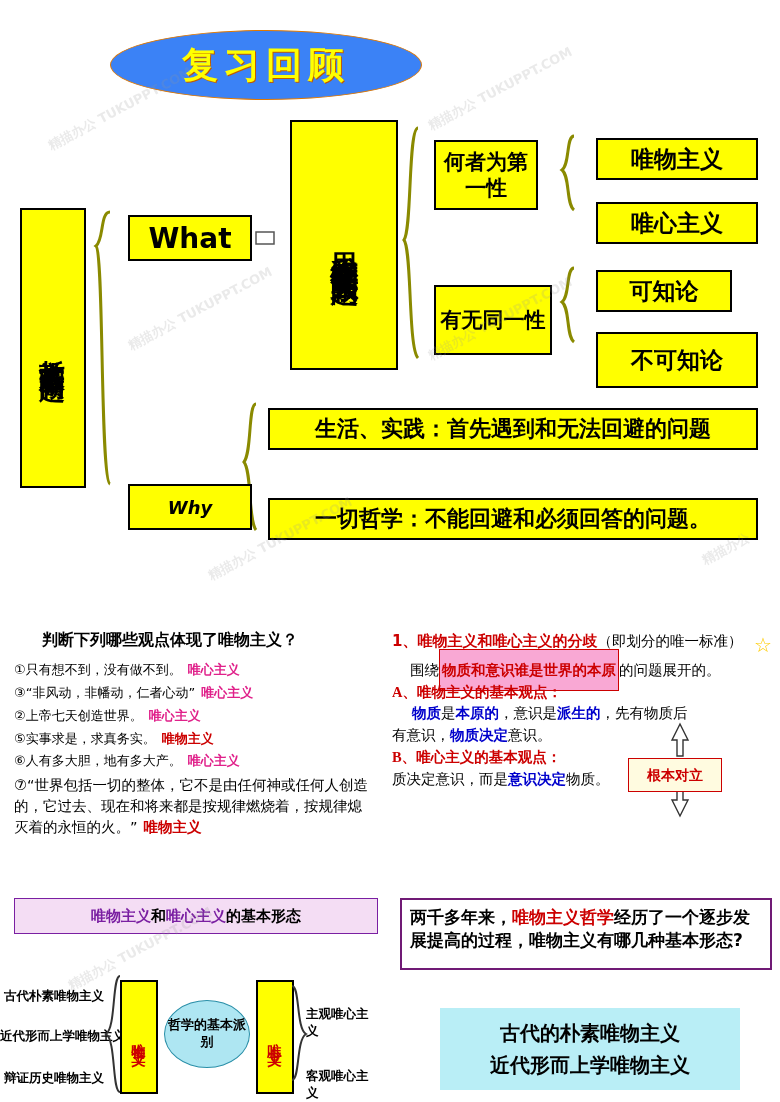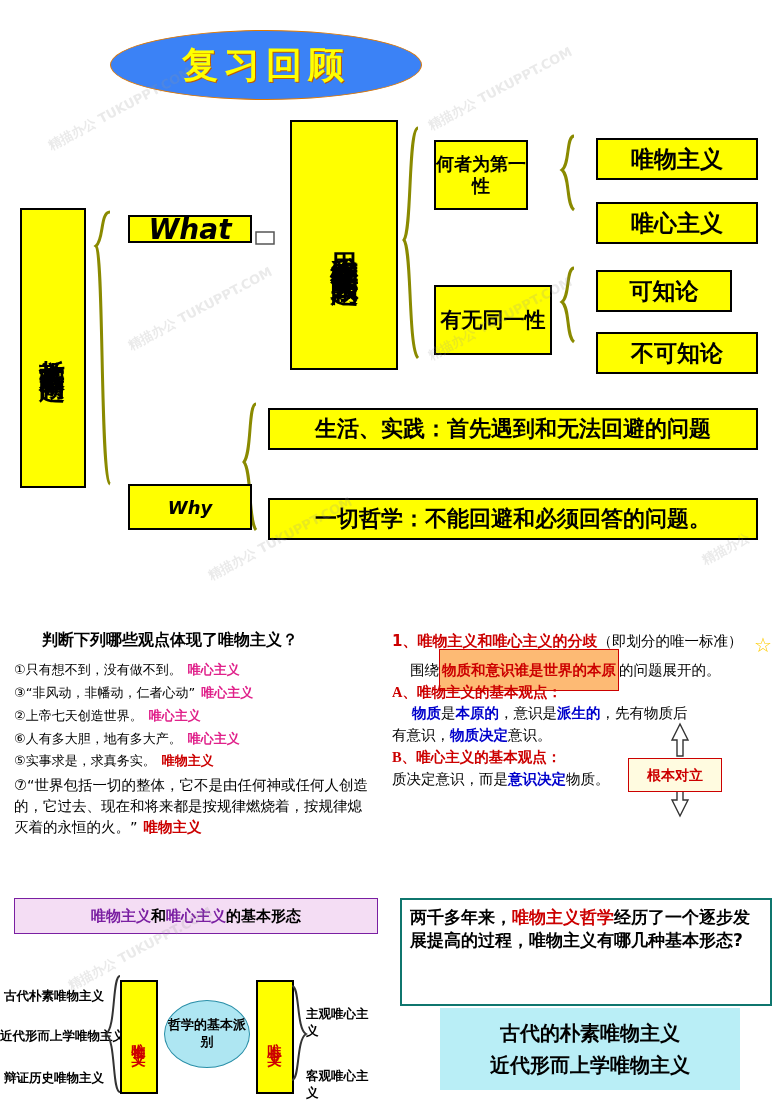--- a/index.html
+++ b/index.html
@@ -30,45 +30,45 @@
     text-align:center;font-weight:bold;color:#000;
     box-sizing:border-box;
   }
   .vtext{
     writing-mode:vertical-rl;
     text-orientation:upright;
     letter-spacing:3px;
   }
   
   #box-main{left:20px;top:208px;width:66px;height:280px;font-size:26px;}
-  #box-what{left:128px;top:215px;width:124px;height:28px;font-size:28px;font-style:italic;}
+  #box-what{left:128px;top:215px;width:124px;height:46px;font-size:28px;}
   #box-why{left:128px;top:440px;width:124px;height:46px;font-size:18px;font-style:italic;margin-top:44px;}
   #box-relation{left:290px;top:120px;width:108px;height:250px;font-size:28px;}
-  #box-q1{left:434px;top:140px;width:94px;height:70px;font-size:18px;line-height:1.25;flex-direction:column;}
+  #box-q1{left:434px;top:140px;width:104px;height:70px;font-size:21px;line-height:1.25;flex-direction:column;}
   #box-q2{left:434px;top:285px;width:118px;height:70px;font-size:21px;line-height:1.25;flex-direction:column;}
   #box-a1{left:596px;top:138px;width:162px;height:42px;font-size:23px;}
   #box-a2{left:596px;top:202px;width:162px;height:42px;font-size:23px;}
   #box-a3{left:596px;top:270px;width:136px;height:42px;font-size:23px;}
-  #box-a4{left:596px;top:332px;width:162px;height:42px;font-size:23px;}
+  #box-a4{left:596px;top:332px;width:162px;height:56px;font-size:23px;}
   #box-why1{left:268px;top:408px;width:490px;height:42px;font-size:22px;}
   #box-why2{left:268px;top:498px;width:490px;height:42px;font-size:22px;}
   
   #diagram-svg{left:0;top:0;width:780px;height:580px;pointer-events:none;}
   
   .mid-left{left:14px;top:630px;width:360px;}
   .qline{font-size:16px;font-weight:bold;color:#000;margin:0 0 10px 28px;}
   .opt{font-size:13px;color:#000;margin:0 0 4px 0;line-height:1.45;position:relative;}
   .opt .ans{font-weight:bold;margin-left:6px;}
   .ans.red{color:#cc0000;}
   .ans.pink{color:#e0218a;}
   .wrapline{font-size:14.5px;line-height:1.45;}
   
   .mid-right{left:392px;top:630px;width:380px;font-size:14.5px;line-height:1.5;}
   .rtitle{font-weight:bold;color:#cc0000;font-size:15px;}
-  .hl-box{border:1px solid #cc0000;background:#fdba74;padding:12px 2px;font-family:Liberation Serif, serif;}
+  .hl-box{border:1px solid #cc0000;background:#f9a8d4;padding:12px 2px;font-family:Liberation Serif, serif;}
   .blue{color:#0000cc;font-weight:bold;}
   .red{color:#cc0000;font-weight:bold;}
   .sect{font-family:Liberation Serif, serif;}
   #star{position:absolute;right:0;top:0;color:#ffcc00;font-size:20px;}
   #oppose-box{
     position:absolute;left:236px;top:128px;width:92px;height:32px;
     border:1px solid #cc0000;background:#fffbe0;
     display:flex;align-items:center;justify-content:center;
     font-size:14px;font-weight:bold;color:#cc0000;
   }
@@ -94,22 +94,22 @@
     display:flex;align-items:center;justify-content:center;
     font-size:14px;font-weight:bold;color:#cc0000;
   }
   #center-ellipse{
     position:absolute;left:164px;top:50px;width:84px;height:66px;
     background:#aee6f2;border:1px solid #2a8fa8;border-radius:50%;
     display:flex;align-items:center;justify-content:center;text-align:center;
     font-size:13px;font-weight:bold;color:#000;line-height:1.3;
   }
   #question-box{
-    left:400px;top:898px;width:372px;height:108px;
-    border:2px solid #0f766e;background:#ffffff;
+    left:400px;top:898px;width:372px;height:72px;
+    border:2px solid #701a75;background:#ffffff;
     padding:6px 8px;box-sizing:border-box;
     font-size:17px;font-weight:bold;line-height:1.35;color:#000;
   }
   #answer-box{
     left:440px;top:1008px;width:300px;height:82px;
     background:#b9eef6;
     display:flex;flex-direction:column;align-items:center;justify-content:center;
     font-size:20px;font-weight:bold;color:#000;line-height:1.6;
   }
   
@@ -160,24 +160,24 @@
   <div class="opt">
     <span>①</span><span>只有想不到，没有做不到。</span><span class="ans pink">唯心主义</span>
   </div>
   <div class="opt">
     <span>③</span><span>“非风动，非幡动，仁者心动”</span><span class="ans pink">唯心主义</span>
   </div>
   <div class="opt">
     <span>②</span><span>上帝七天创造世界。</span><span class="ans pink">唯心主义</span>
   </div>
   <div class="opt">
+    <span>⑤</span><span>实事求是，求真务实。</span><span class="ans red">唯物主义</span>
+  </div>
+  <div class="opt">
     <span>⑥</span><span>人有多大胆，地有多大产。</span><span class="ans pink">唯心主义</span>
-  </div>
-  <div class="opt">
-    <span>⑤</span><span>实事求是，求真务实。</span><span class="ans red">唯物主义</span>
   </div>
   <div class="opt wrapline">
     <span>⑦</span><span>“世界包括一切的整体，它不是由任何神或任何人创造的，它过去、现在和将来都是按规律燃烧着，按规律熄灭着的永恒的火。”</span><span class="ans red">唯物主义</span>
   </div>
 </div>
 
 <div class="abs mid-right">
   <div style="position:relative;">
     <span class="rtitle">1、唯物主义和唯心主义的分歧</span><span class="small">（即划分的唯一标准）</span>
     <span id="star">☆</span>

